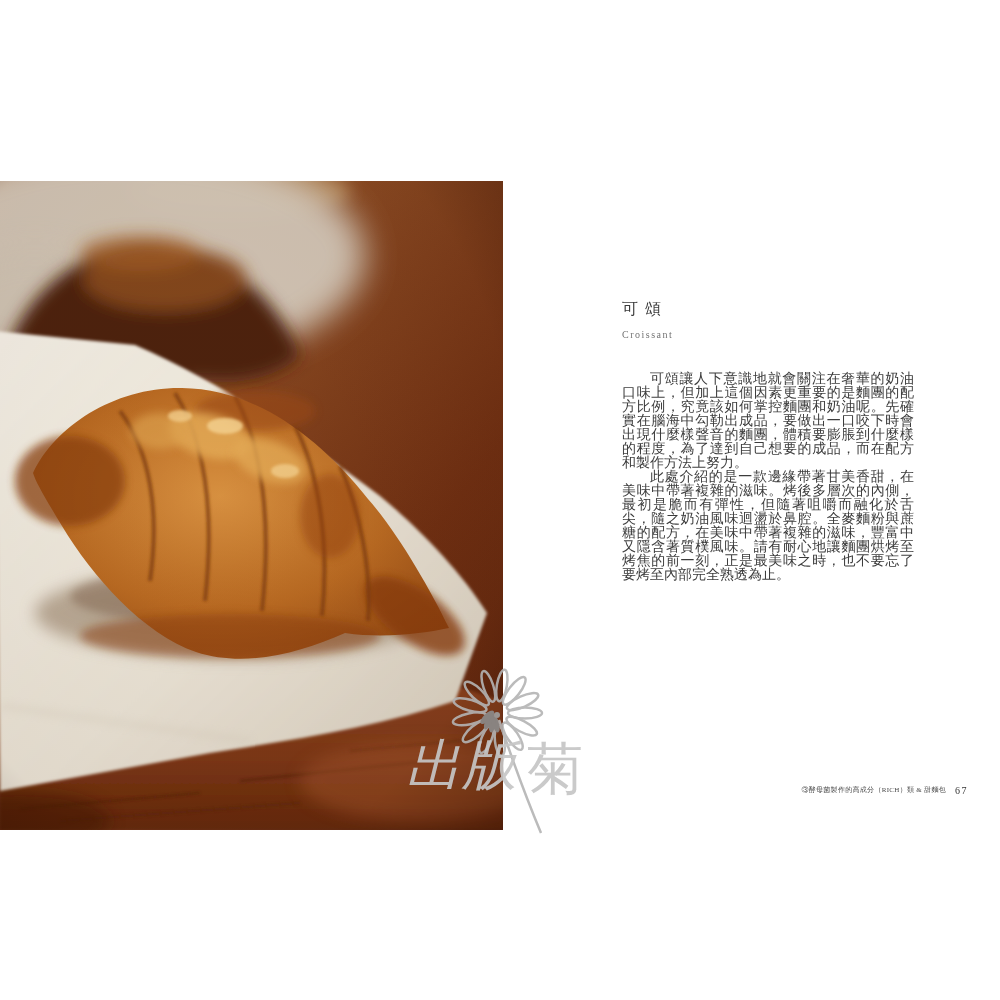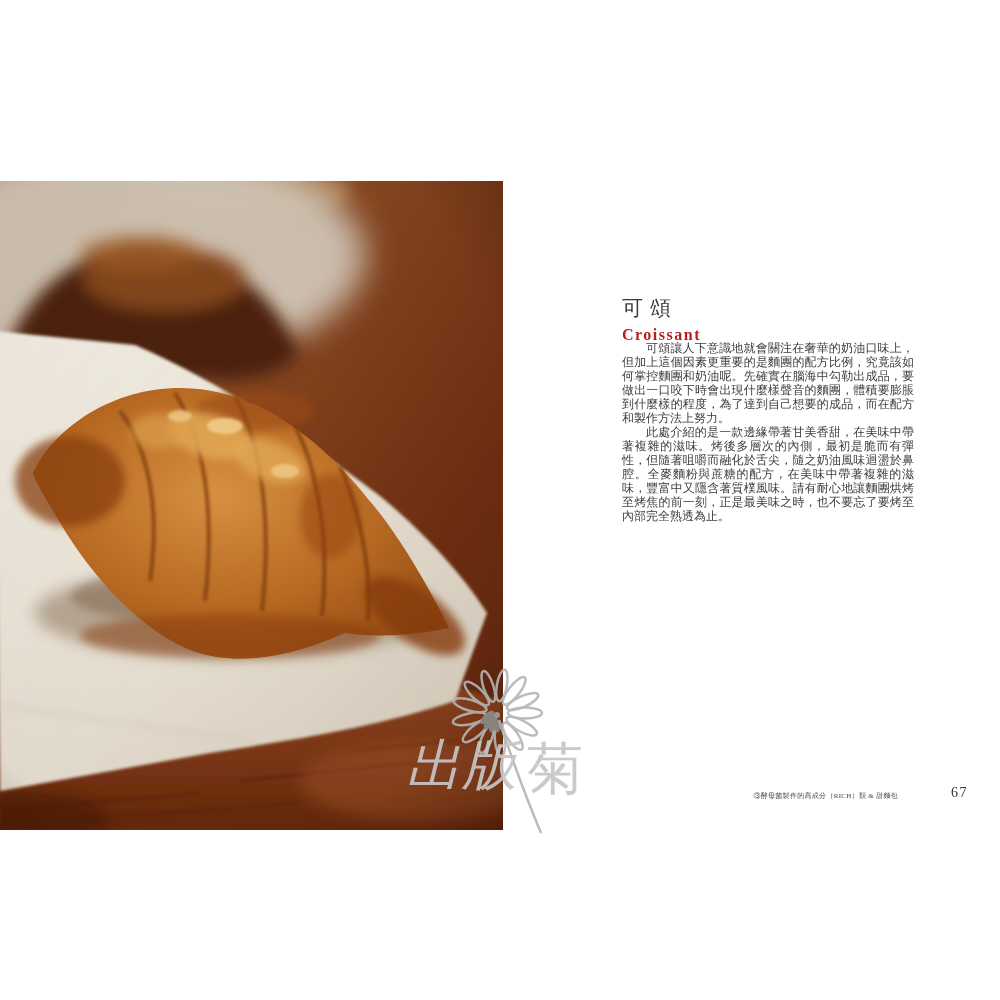--- a/index.html
+++ b/index.html
@@ -3,31 +3,31 @@
 <meta charset="utf-8">
 <style>
   html,body{margin:0;padding:0;background:#ffffff;}
   .page{
     position:relative;width:1000px;height:1000px;background:#ffffff;overflow:hidden;
     font-family:"Liberation Serif","DejaVu Serif",serif;
   }
   .photo{position:absolute;left:0;top:181px;width:503px;height:649px;}
   .photo svg{display:block;width:503px;height:649px;}
   .article{position:absolute;left:622px;top:300px;width:292px;}
-  .title{font-size:21px;line-height:17px;letter-spacing:7px;color:#3a3a3a;font-weight:normal;margin:0;}
-  .subtitle{font-size:16px;line-height:13px;letter-spacing:1.5px;color:#b91c1c;margin:11px 0 0 0;font-weight:bold;}
-  .body-text{font-size:12px;line-height:14px;color:#3c3c3c;text-align:justify;}
+  .title{font-size:16px;line-height:17px;letter-spacing:7px;color:#3a3a3a;font-weight:normal;margin:0;}
+  .subtitle{font-size:10px;line-height:13px;letter-spacing:1.5px;color:#737373;margin:11px 0 0 0;}
+  .body-text{margin-top:31px;font-size:14px;line-height:14px;color:#3c3c3c;text-align:justify;}
   .body-text p{margin:0;text-indent:2em;}
   .watermark-flower{position:absolute;left:435px;top:665px;width:115px;height:175px;opacity:.9;}
   .wm-text{position:absolute;color:#c6c6c6;opacity:.92;font-size:55px;line-height:1;letter-spacing:1px;}
   .wm-text-left{left:406px;top:738px;font-style:italic;}
   .wm-text-right{left:527px;top:741px;font-size:56px;}
-  .footer{position:absolute;right:32px;top:785px;display:flex;align-items:flex-end;gap:20px;}
+  .footer{position:absolute;right:32px;top:785px;display:flex;align-items:flex-start;gap:9px;}
   .footer-chapter{font-size:7px;letter-spacing:.3px;color:#4a4a4a;}
-  .footer-page{font-size:14px;letter-spacing:1.5px;color:#333;margin-left:33px;}
+  .footer-page{font-size:10px;letter-spacing:1.5px;color:#333;}
 </style>
 </head>
 <body>
 
 <div class="page">
 
   <div class="photo">
     <svg viewBox="0 0 503 649" xmlns="http://www.w3.org/2000/svg">
       <defs>
         <linearGradient id="bgGrad" x1="0" y1="0" x2="1" y2="1">

